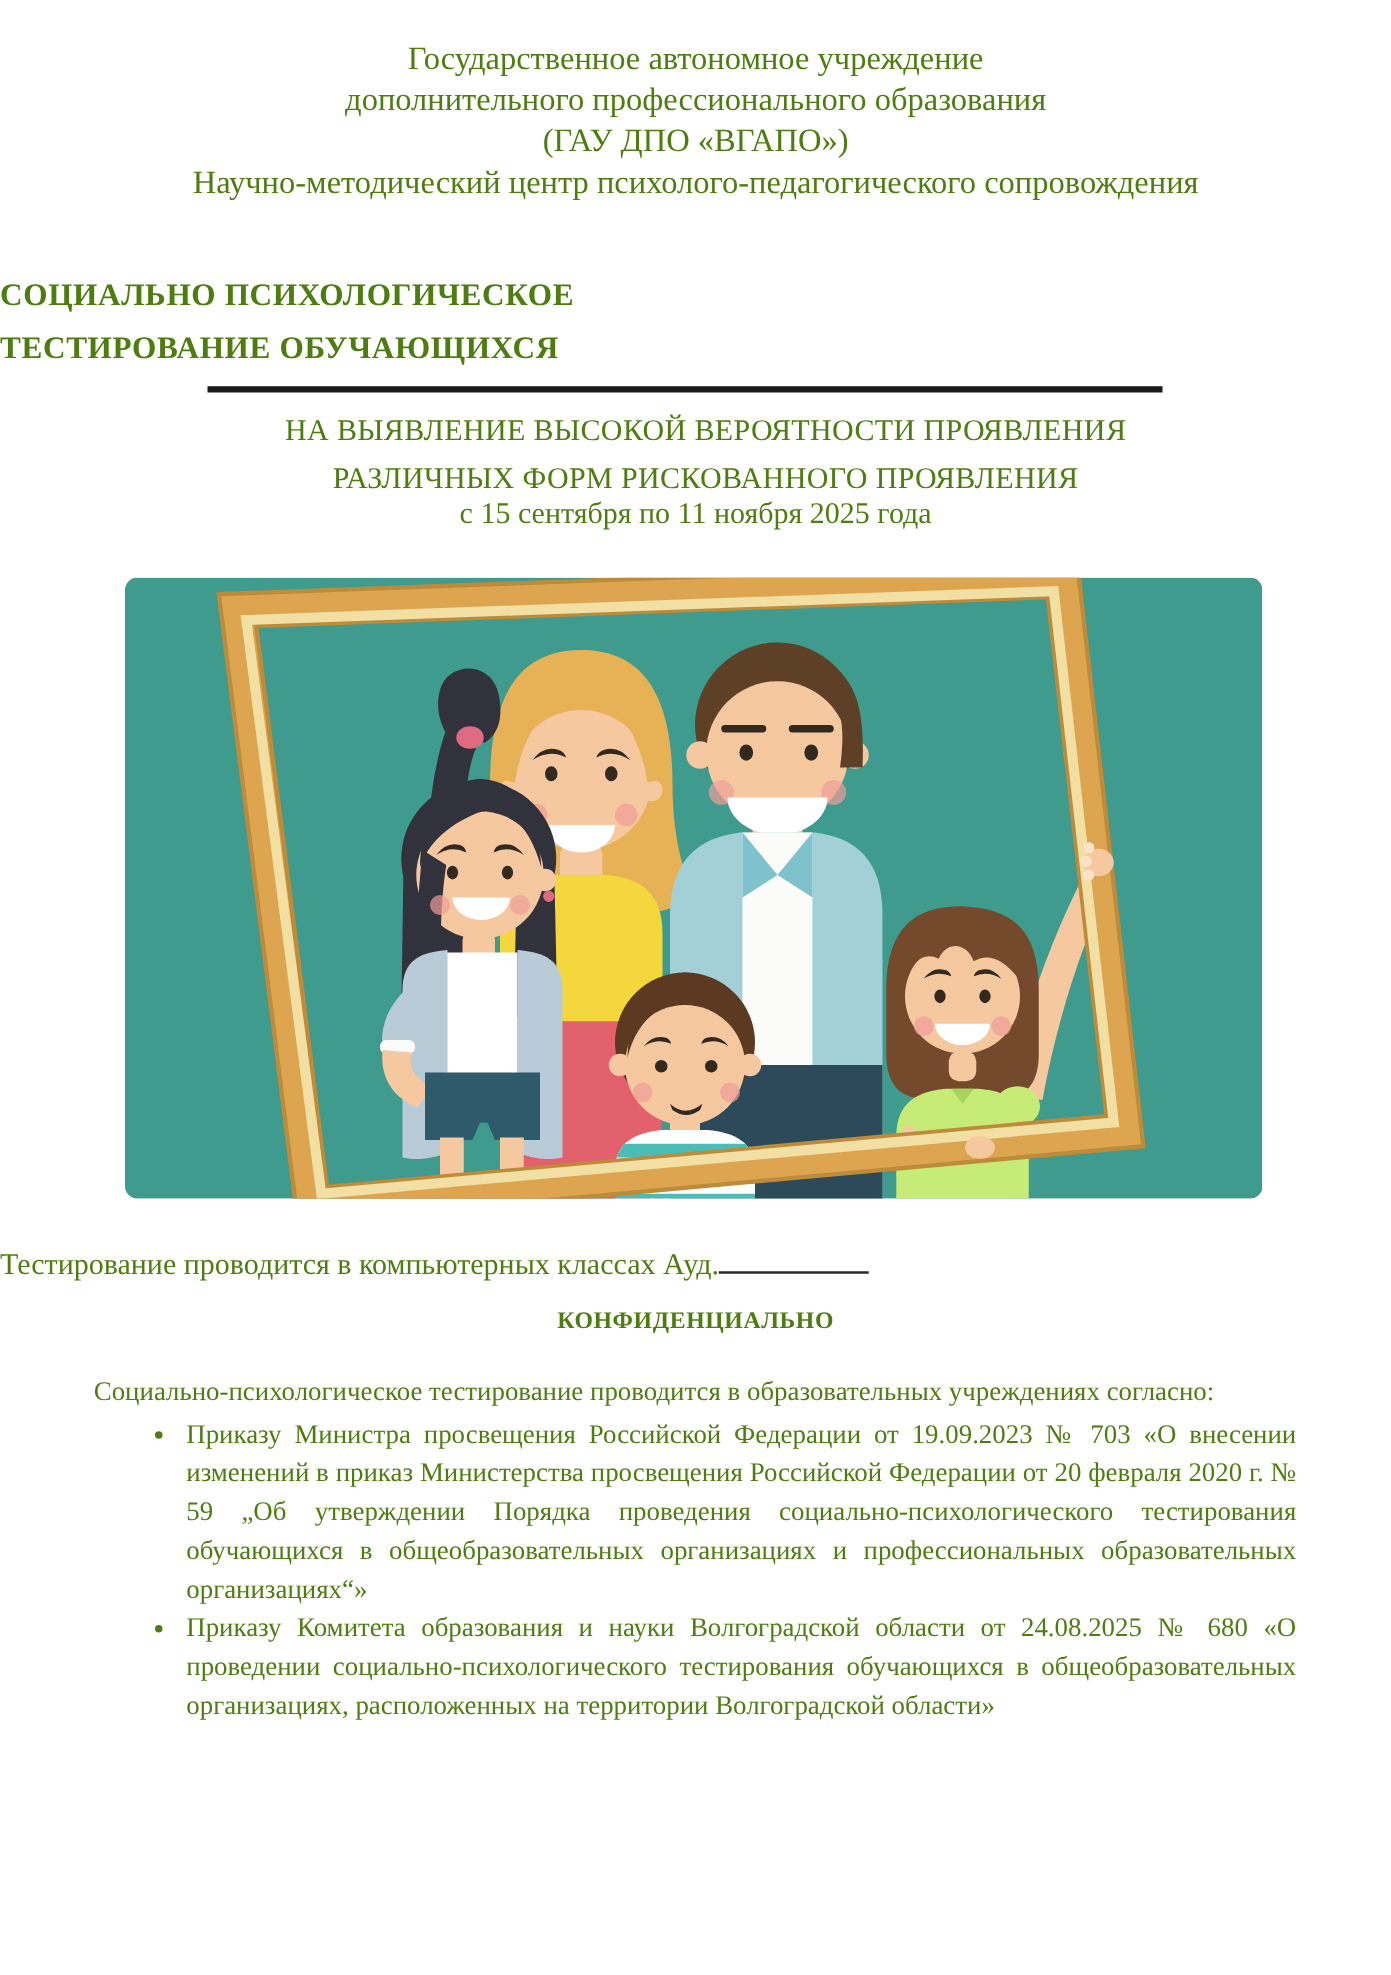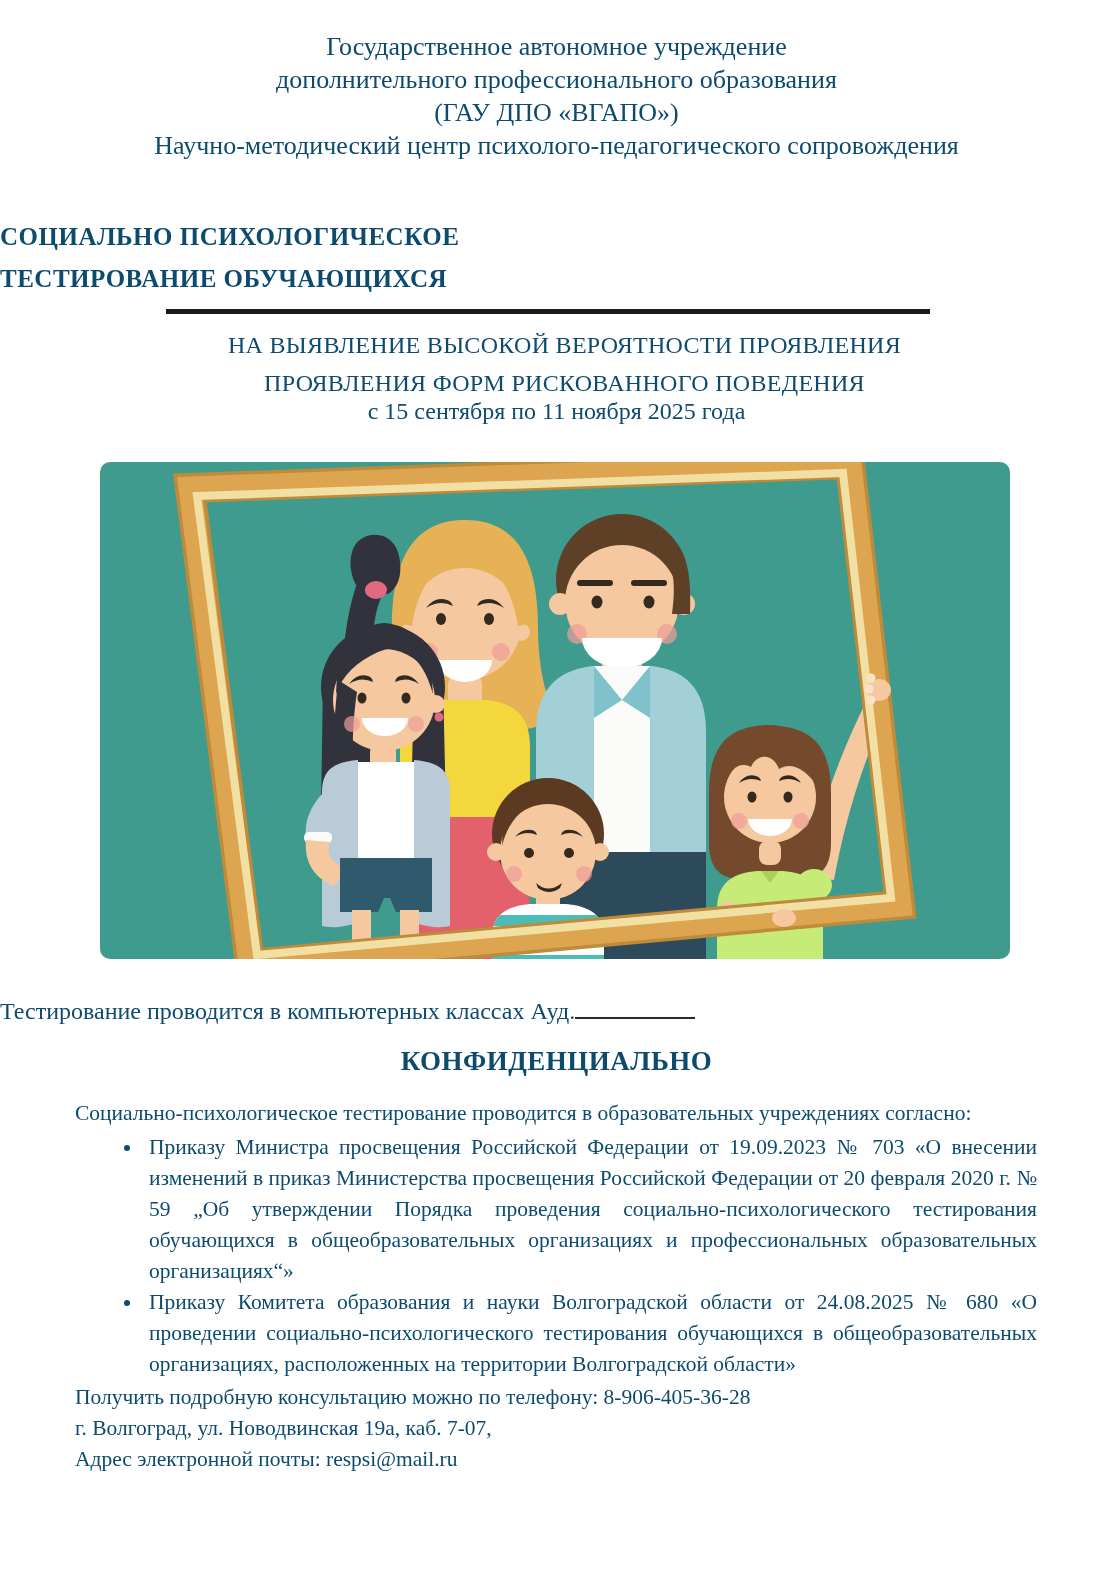--- a/index.html
+++ b/index.html
@@ -1,29 +1,29 @@
 <!DOCTYPE html>
 <html><head>
 <meta charset="utf-8">
 <style>
   html,body{margin:0;padding:0;background:#ffffff;}
   .page{
     position:relative;width:1113px;height:1580px;background:#ffffff;
-    font-family:"Liberation Serif","DejaVu Serif",serif;color:#0c4a6e;overflow:hidden;
+    font-family:"Liberation Serif","DejaVu Serif",serif;color:#4d7c0f;overflow:hidden;
   }
   .org-header{position:absolute;top:30px;left:20px;right:20px;font-size:26px;line-height:33px;text-align:center;}
   .main-title{position:absolute;top:216px;left:0;right:0;font-weight:bold;font-size:25px;line-height:42px;letter-spacing:.5px;}
   .title-divider{position:absolute;top:309px;left:166px;width:764px;height:5px;background:#1a1a1a;}
   .subtitle{position:absolute;top:326px;left:16px;right:0;text-align:center;font-size:24px;line-height:38px;letter-spacing:.3px;}
   .date-line{position:absolute;top:398px;left:0;right:0;text-align:center;font-size:24px;}
   .illustration{position:absolute;left:100px;top:462px;width:910px;height:497px;border-radius:10px;overflow:hidden;}
   .illustration svg{display:block;width:100%;height:100%;}
   .testing-line{position:absolute;top:993px;left:0;right:0;text-align:left;font-size:24px;}
   .blank-underline{display:inline-block;width:120px;height:24px;border-bottom:2px solid #2a2a2a;vertical-align:baseline;}
-  .confidential{position:absolute;top:1046px;left:0;right:0;text-align:center;font-weight:bold;font-size:27px;letter-spacing:.5px;}
+  .confidential{position:absolute;top:1046px;left:0;right:0;text-align:center;font-weight:bold;font-size:19px;letter-spacing:.5px;}
   .body-block{position:absolute;top:1098px;left:75px;width:962px;font-size:21.5px;line-height:31px;}
   .intro{margin:0 0 3px 0;}
   ul.legal-list{margin:0;padding:0 0 0 68px;}
   ul.legal-list li{text-align:justify;margin:0;padding-left:6px;}
   .contacts{margin-top:2px;}
   .contacts div{line-height:31px;}
 </style>
 </head>
 <body>
 
@@ -38,21 +38,21 @@
 
   <div class="main-title">
     <div>СОЦИАЛЬНО ПСИХОЛОГИЧЕСКОЕ</div>
     <div>ТЕСТИРОВАНИЕ ОБУЧАЮЩИХСЯ</div>
   </div>
 
   <div class="title-divider"></div>
 
   <div class="subtitle">
     <div>НА ВЫЯВЛЕНИЕ ВЫСОКОЙ ВЕРОЯТНОСТИ ПРОЯВЛЕНИЯ</div>
-    <div>ПРОЯВЛЕНИЯ ФОРМ РИСКОВАННОГО ПОВЕДЕНИЯ</div>
+    <div>РАЗЛИЧНЫХ ФОРМ РИСКОВАННОГО ПРОЯВЛЕНИЯ</div>
   </div>
 
   <div class="date-line">с 15 сентября по 11 ноября 2025 года</div>
 
   <div class="illustration">
     <svg viewBox="0 0 910 497" preserveAspectRatio="none">
       <defs>
         <clipPath id="boyShirtClip">
             <path d="M 392,497 L 392,474 C 392,452 408,444 430,442 L 466,442 C 488,444 504,452 504,474 L 504,497 Z"></path>
           </clipPath>
@@ -294,20 +294,15 @@
   </div>
 
   <div class="confidential">КОНФИДЕНЦИАЛЬНО</div>
 
   <div class="body-block">
     <p class="intro">Социально-психологическое тестирование проводится в образовательных учреждениях согласно:</p>
     <ul class="legal-list">
       <li>Приказу Министра просвещения Российской Федерации от 19.09.2023 № 703 «О внесении изменений в приказ Министерства просвещения Российской Федерации от 20 февраля 2020 г. № 59 „Об утверждении Порядка проведения социально-психологического тестирования обучающихся в общеобразовательных организациях и профессиональных образовательных организациях“»</li>
       <li>Приказу Комитета образования и науки Волгоградской области от 24.08.2025 № 680 «О проведении социально-психологического тестирования обучающихся в общеобразовательных организациях, расположенных на территории Волгоградской области»</li>
     </ul>
-    <div class="contacts">
-      <div>Получить подробную консультацию можно по телефону: 8-906-405-36-28</div>
-      <div>г. Волгоград, ул. Новодвинская 19а, каб. 7-07,</div>
-      <div>Адрес электронной почты: respsi@mail.ru</div>
-    </div>
   </div>
 
 </div>
 
 </body></html>

